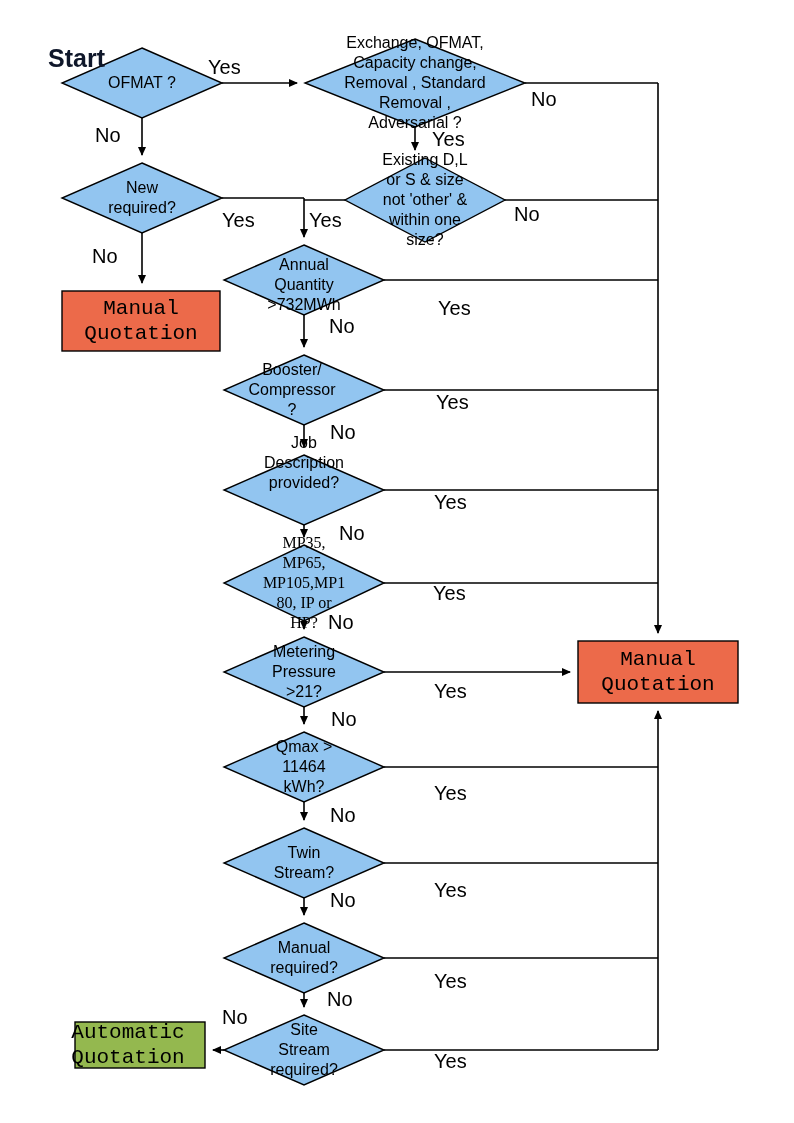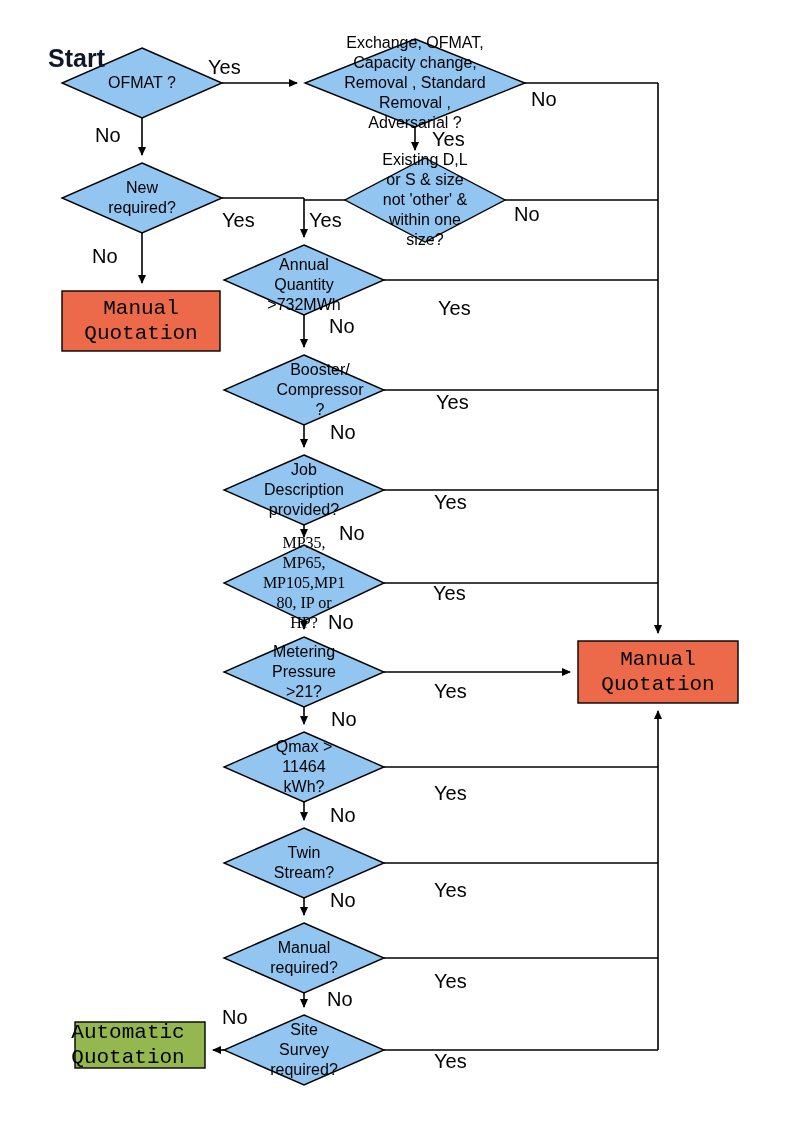--- a/index.html
+++ b/index.html
@@ -137,43 +137,43 @@
       <div class="node-text diamond-text" style="left: 62px; top: 163px; width: 160px; height: 70px; white-space: pre;">New
 required?</div>
       <div class="node-text diamond-text" style="left: 345px; top: 158px; width: 160px; height: 84px; white-space: pre;">Existing D,L
 or S &amp; size
 not 'other' &amp;
 within one
 size?</div>
       <div class="node-text diamond-text" style="left: 224px; top: 250px; width: 160px; height: 70px; white-space: pre;">Annual
 Quantity
 &gt;732MWh</div>
-      <div class="node-text diamond-text" style="left: 240px; top: 355px; width: 160px; height: 70px; white-space: pre;">Booster/
+      <div class="node-text diamond-text" style="left: 212px; top: 355px; width: 160px; height: 70px; white-space: pre;">Booster/
 Compressor
 ?</div>
-      <div class="node-text diamond-text" style="left: 224px; top: 455px; width: 160px; height: 70px; white-space: pre;">Job
+      <div class="node-text diamond-text" style="left: 224px; top: 428px; width: 160px; height: 70px; white-space: pre;">Job
 Description
 provided?</div>
       <div class="node-text diamond-text" style="left: 224px; top: 545px; width: 160px; height: 76px; white-space: pre; font-family: Liberation Serif, serif;">MP35,
 MP65,
 MP105,MP1
 80, IP or
 HP?</div>
       <div class="node-text diamond-text" style="left: 224px; top: 637px; width: 160px; height: 70px; white-space: pre;">Metering
 Pressure
 &gt;21?</div>
       <div class="node-text diamond-text" style="left: 224px; top: 732px; width: 160px; height: 70px; white-space: pre;">Qmax &gt;
 11464
 kWh?</div>
       <div class="node-text diamond-text" style="left: 224px; top: 828px; width: 160px; height: 70px; white-space: pre;">Twin
 Stream?</div>
       <div class="node-text diamond-text" style="left: 224px; top: 923px; width: 160px; height: 70px; white-space: pre;">Manual
 required?</div>
       <div class="node-text diamond-text" style="left: 224px; top: 1015px; width: 160px; height: 70px; white-space: pre;">Site
-Survey
+Stream
 required?</div>
       <div class="node-text box-text" style="left: 62px; top: 291px; width: 158px; height: 60px; white-space: pre;">Manual
 Quotation</div>
       <div class="node-text box-text" style="left: 578px; top: 641px; width: 160px; height: 62px; white-space: pre;">Manual
 Quotation</div>
       <div class="node-text box-text" style="left: 75px; top: 1022px; width: 106px; height: 46px; white-space: pre;">Automatic
 Quotation</div>
     </div>
 
 </div>

